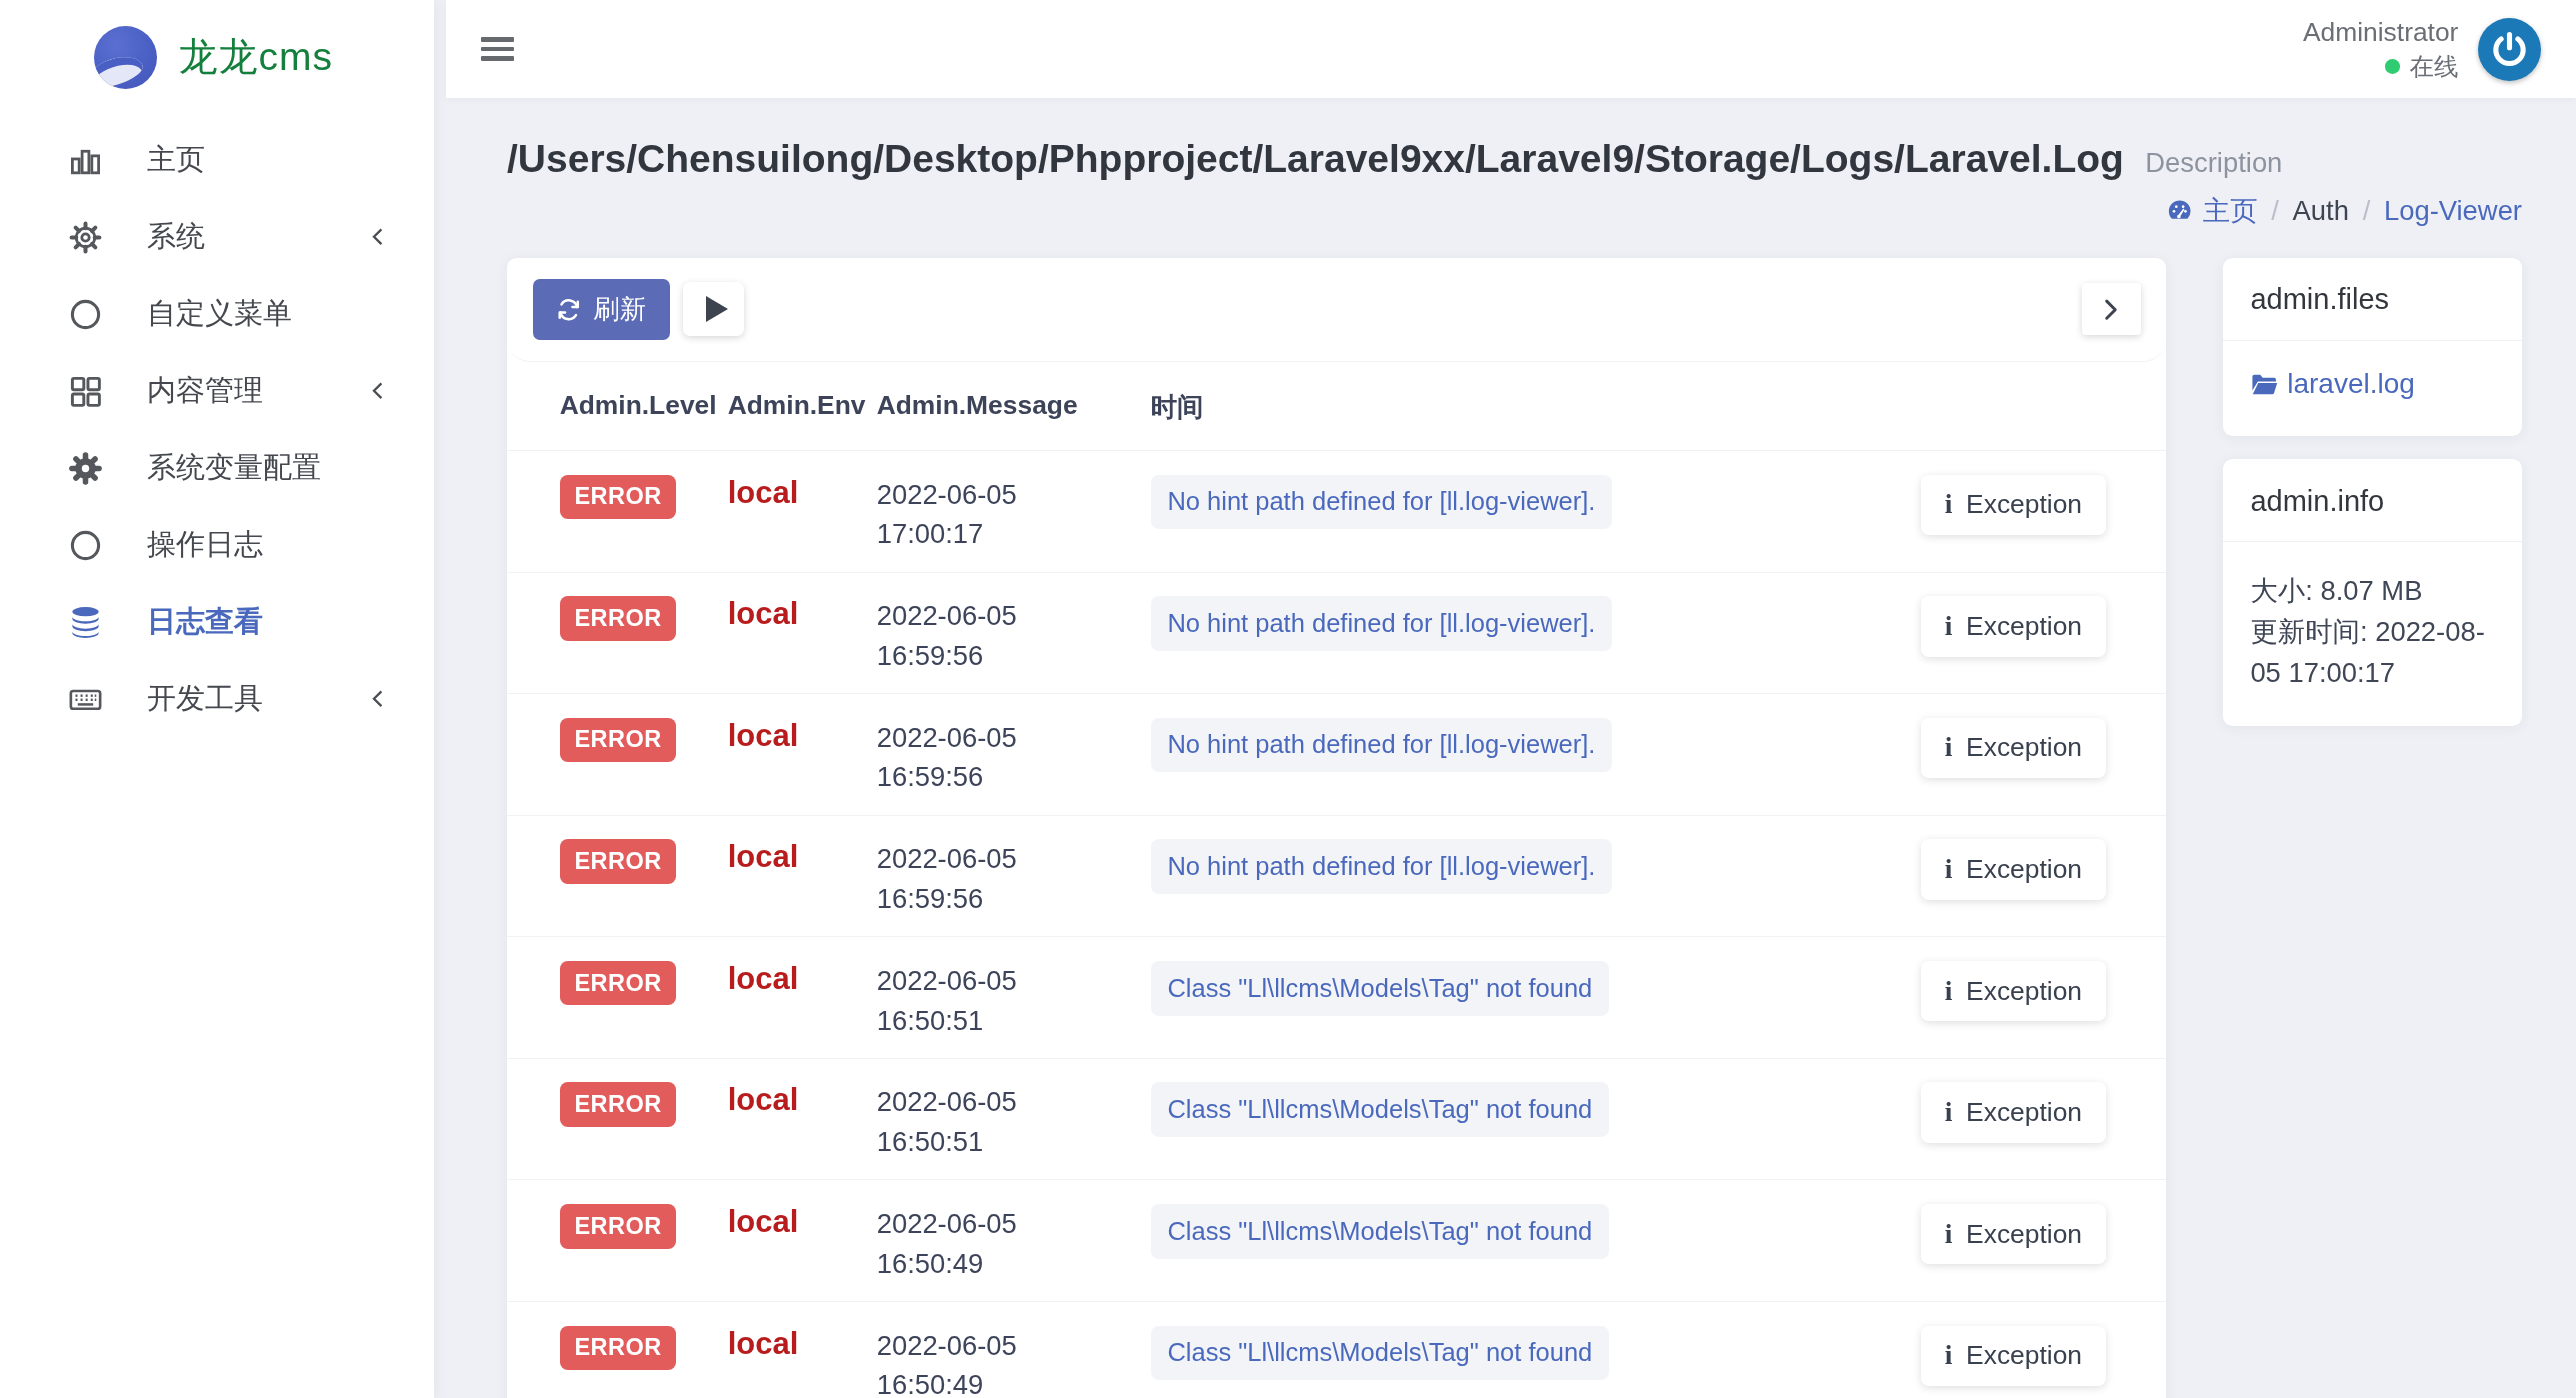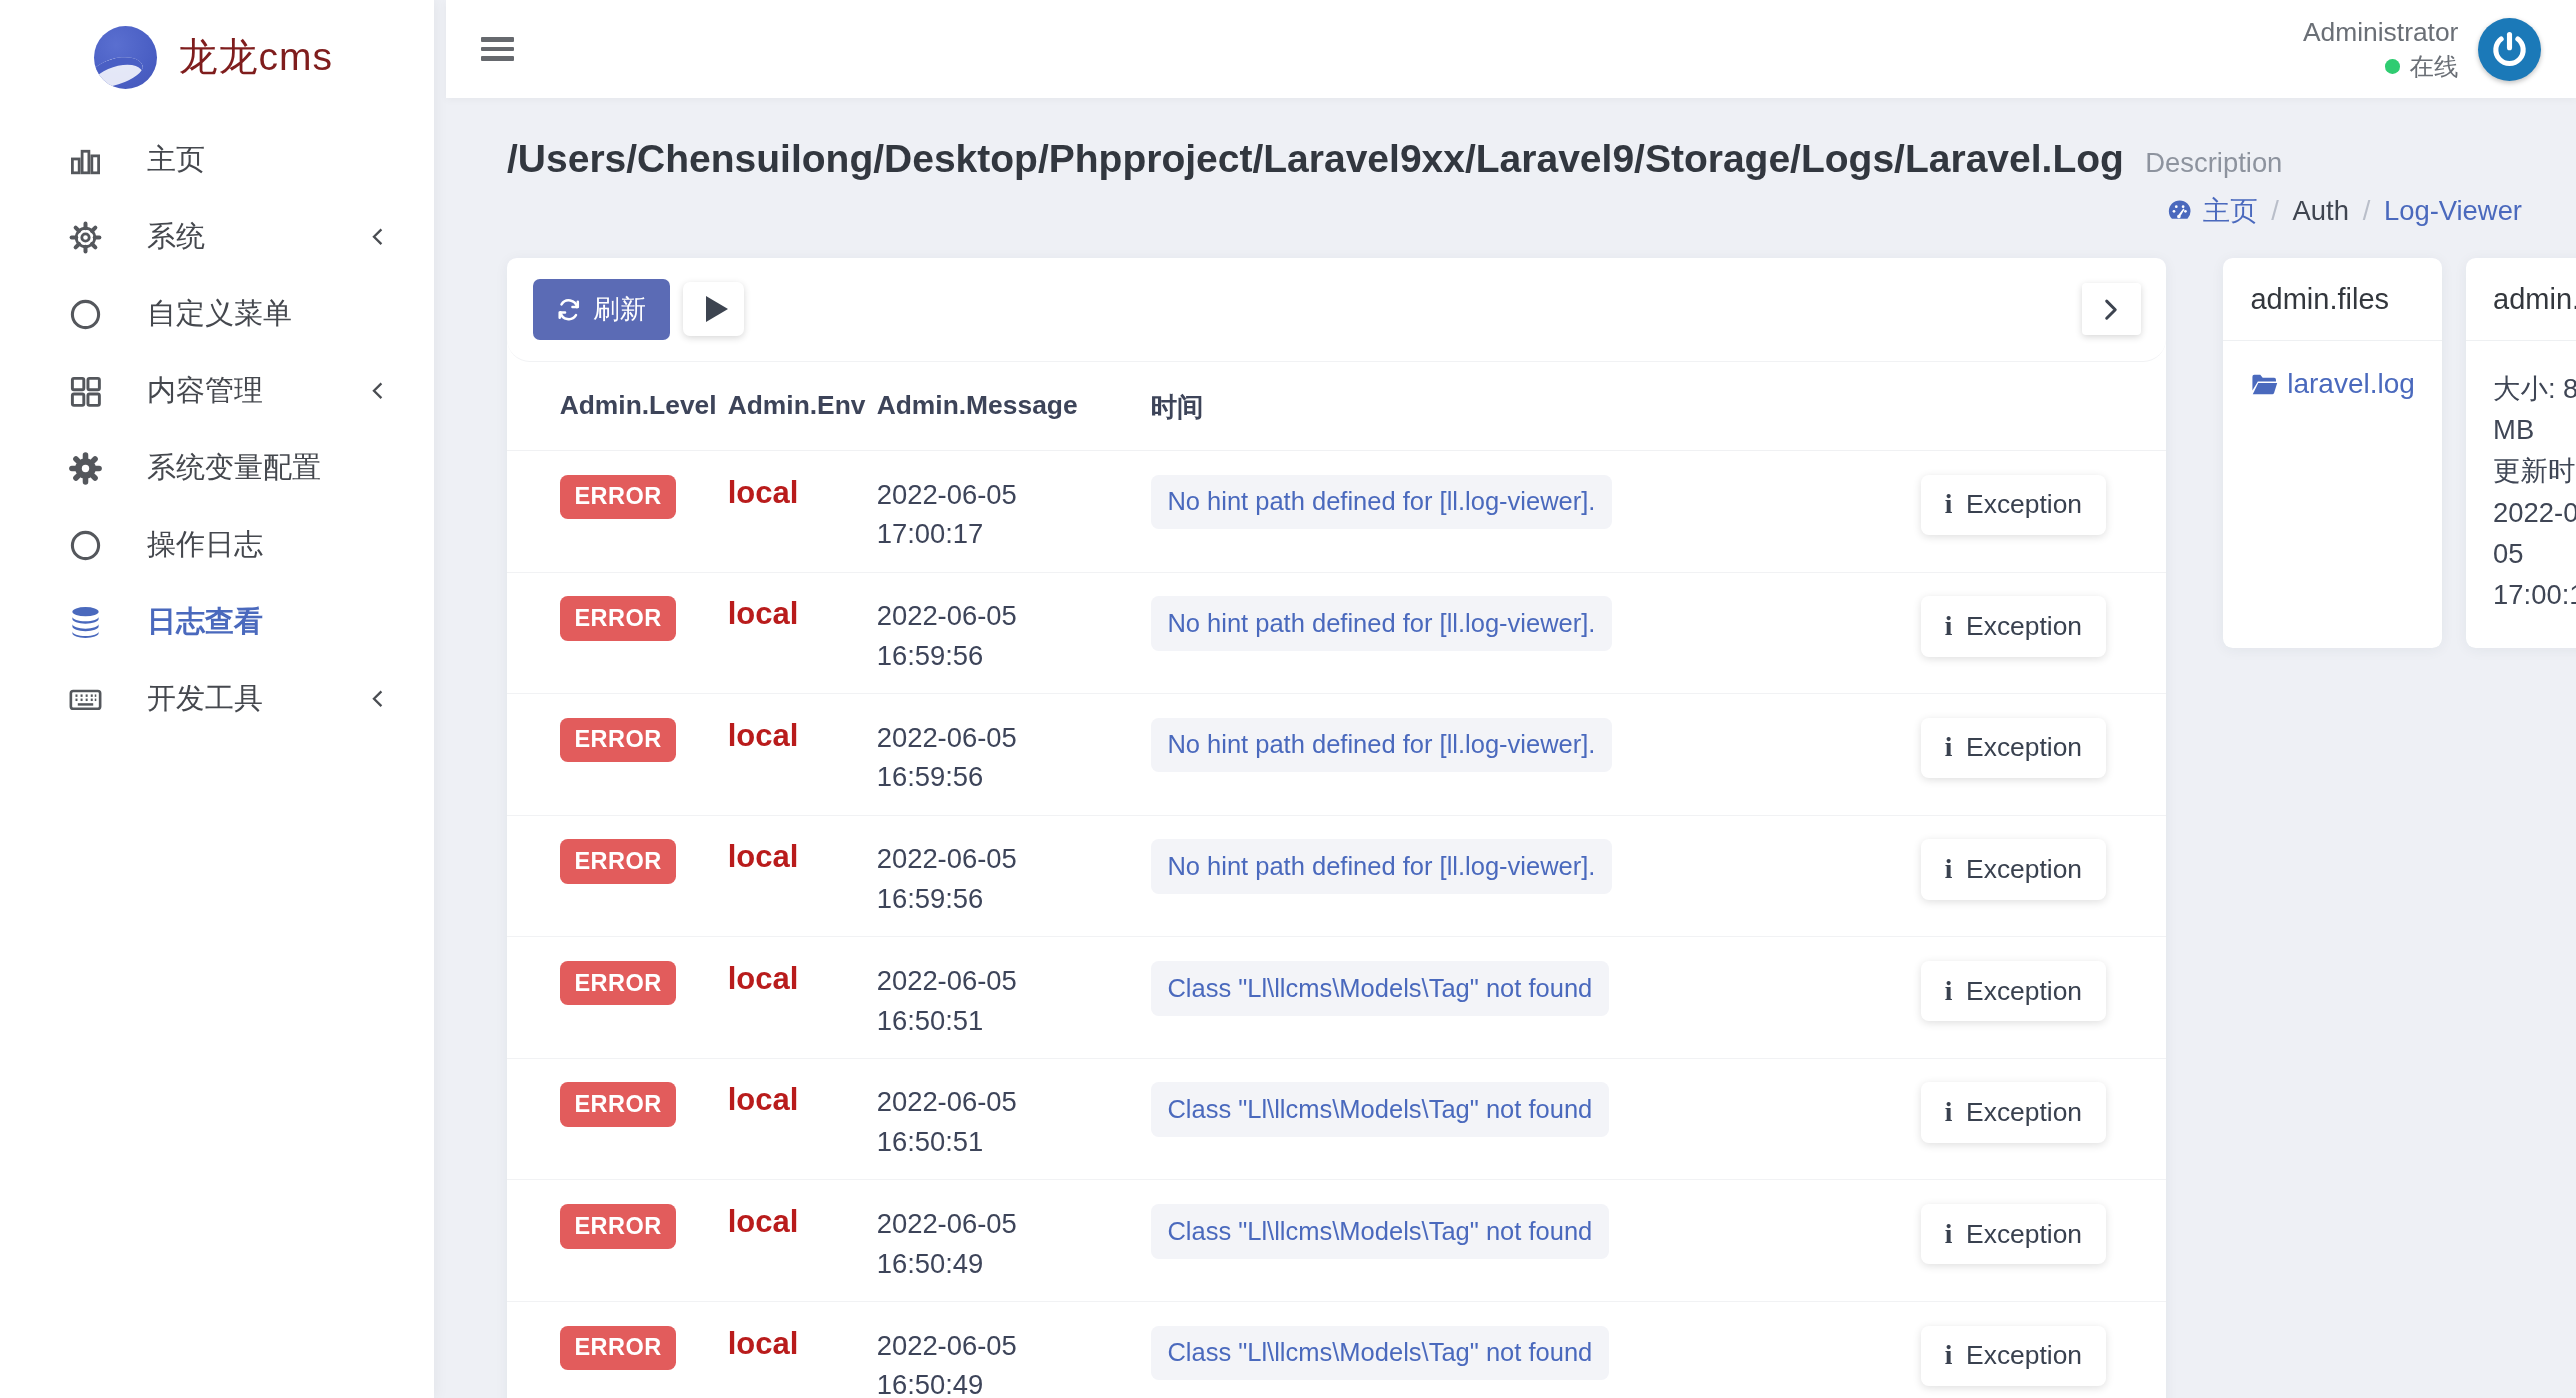--- a/index.html
+++ b/index.html
@@ -21,21 +21,21 @@
     width:63px; height:63px; border-radius:50%;
     background:radial-gradient(circle at 35% 30%, #5a6fd0 0%, #4a5fc4 60%, #4456b8 100%);
     position:relative; overflow:hidden;
   }
   .brand-logo::after{
     content:""; position:absolute; left:-7.8px; bottom:3.9px; width:57px; height:25.5px;
     border-radius:50% 50% 50% 50%/60% 60% 40% 40%;
     background:rgba(255,255,255,.85); transform:rotate(-18deg);
     box-shadow:0 5.9px 0 2px #4a5fc4 inset;
   }
-  .brand-name { font-size:39px; color:#7f1d1d; letter-spacing:1px; }
+  .brand-name { font-size:39px; color:#15803d; letter-spacing:1px; }
 
   .menu { list-style:none; margin-top:33px; }
   .menu-item {
     height:77px; display:flex; align-items:center;
     padding-left:65px; padding-right:43px; cursor:pointer;
   }
   .menu-icon { width:41px; height:41px; display:flex; align-items:center; justify-content:center; }
   .menu-icon svg { width:37px; height:37px; }
   .menu-label { font-size:29px; color:#45484e; margin-left:41px; flex:1; }
   .menu-caret { width:25.5px; height:25.5px; }
@@ -117,21 +117,21 @@
   }
   .cell-action { text-align:right; padding-right:21.5px !important; }
   .btn-exception {
     display:inline-flex; align-items:center; gap:13.7px; background:#fff; border:none;
     border-radius:7.8px; box-shadow:0 2px 8.8px rgba(0,0,0,.13); padding:14.7px 23.5px;
     font-size:26.4px; color:#39414f; cursor:pointer; font-family:inherit;
   }
   .info-glyph { font-family:"Liberation Serif","DejaVu Serif",serif; font-weight:bold; font-size:27.4px; color:#39414f; }
 
   
-  .side-col { width:299px; min-width:299px; display:flex; flex-direction:row; gap:23.5px; }
+  .side-col { width:299px; min-width:299px; display:flex; flex-direction:column; gap:23.5px; }
   .side-card-title { font-size:29px; color:#33373d; padding:25.5px 27.4px 23.5px; border-bottom:1px solid #eef0f2; }
   .side-card-body { padding:27.4px 27.4px 33px; }
   .file-link { display:inline-flex; align-items:center; gap:7.8px; color:#4a69bd; font-size:28px; cursor:pointer; }
   .file-link svg { width:29px; height:29px; }
   .info-text { font-size:27.4px; color:#3f4655; line-height:1.5; }
 </style>
 </head>
 <body>
 
 <div class="app">

